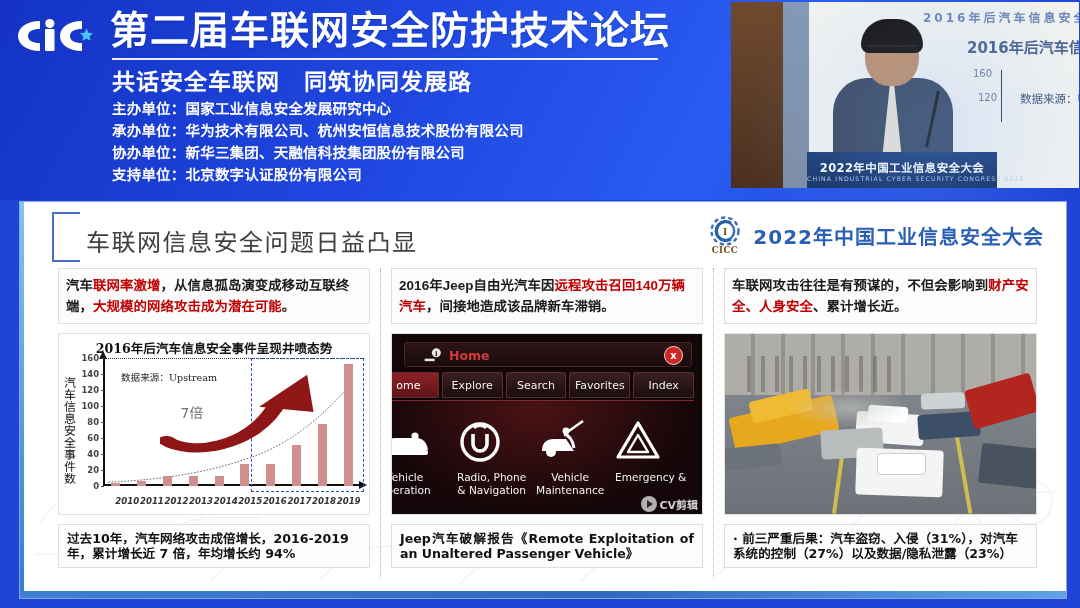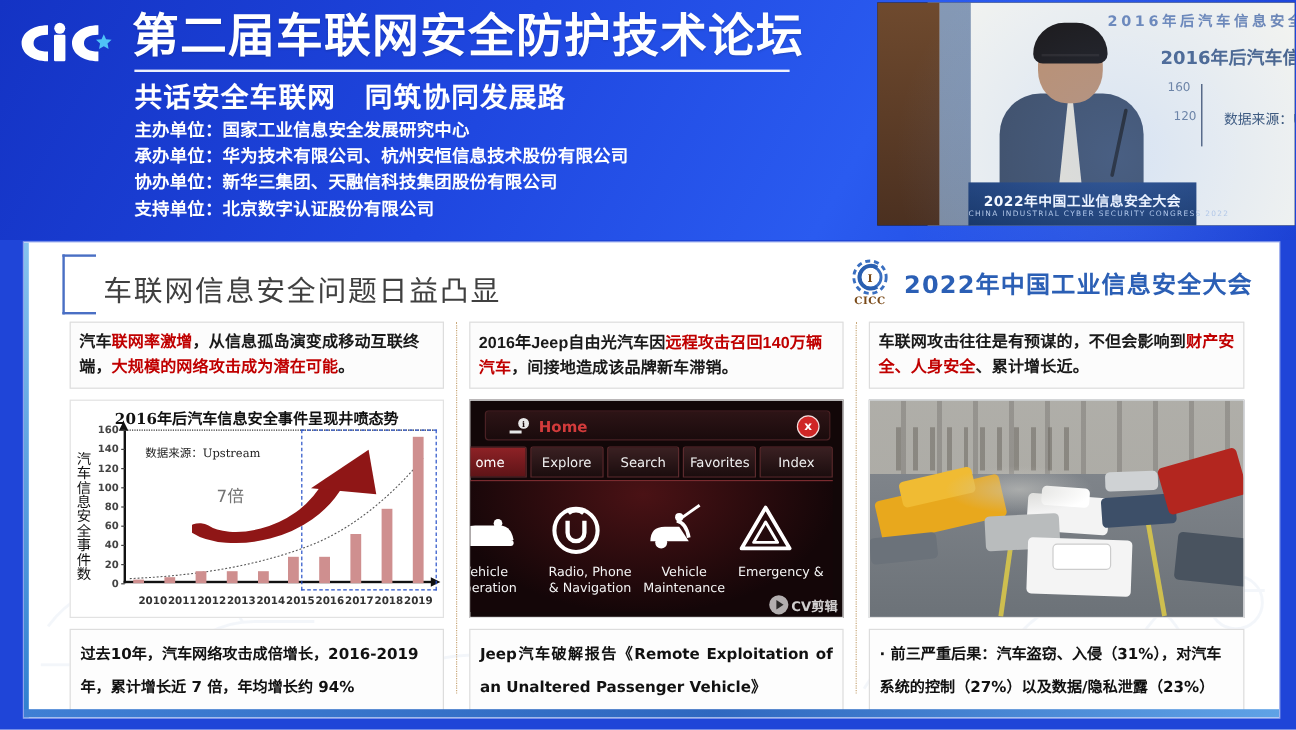--- a/index.html
+++ b/index.html
@@ -157,21 +157,21 @@
   .callout.serif{font-family:Liberation Sans, sans-serif;}
   .hl{color:#c00000;text-align:center;}
 
   .media{
     margin-top:9px;border:1px solid #e2e2e2;box-sizing:border-box;position:relative;overflow:hidden;
     background:#fff;
   }
   .caption{
     margin-top:9px;border:1px solid #dddddd;background:#fdfdfd;
     padding:6px 8px;box-sizing:border-box;
-    font-size:12.6px;line-height:28px;font-weight:bold;color:#111;
+    font-size:12.6px;line-height:15px;font-weight:bold;color:#111;
   }
   .caption.justify{text-align:justify;text-align-last:left;}
 
   
   .chart-wrap{height:182px;}
   .chart-title{
     position:absolute;left:0;right:0;top:4px;text-align:center;
     font-family:"DejaVu Serif","Liberation Serif",serif;
     font-size:12.6px;font-weight:bold;color:#111;white-space:nowrap;
   }
@@ -202,21 +202,21 @@
     position:absolute;left:calc(100% + 2px);top:50%;width:3px;height:1px;background:#444;
   }
   .topdots{
     position:absolute;left:0;right:0;top:0;height:0;
     border-top:1.4px dotted #333;
   }
   .bars{position:absolute;left:0;right:0;bottom:0;top:0;display:flex;align-items:flex-end;}
   .barcell{flex:1;display:flex;flex-direction:column;align-items:center;justify-content:flex-end;height:100%;}
   .bar{width:9px;background:#cf8f8f;}
   .xlabels{
-    position:absolute;left:56px;right:8px;bottom:8px;display:flex;
+    position:absolute;left:56px;right:8px;bottom:8px;display:flex;font-style:italic;
   }
   .xlab{flex:1;text-align:center;font-size:8.6px;font-weight:bold;color:#333;}
   .hlbox{
     position:absolute;border:1.6px dashed #2750c8;pointer-events:none;
   }
   .mult{
     position:absolute;font-size:14px;font-weight:normal;color:#737373;
   }
   .trend{position:absolute;left:0;top:0;width:100%;height:100%;pointer-events:none;}
 

